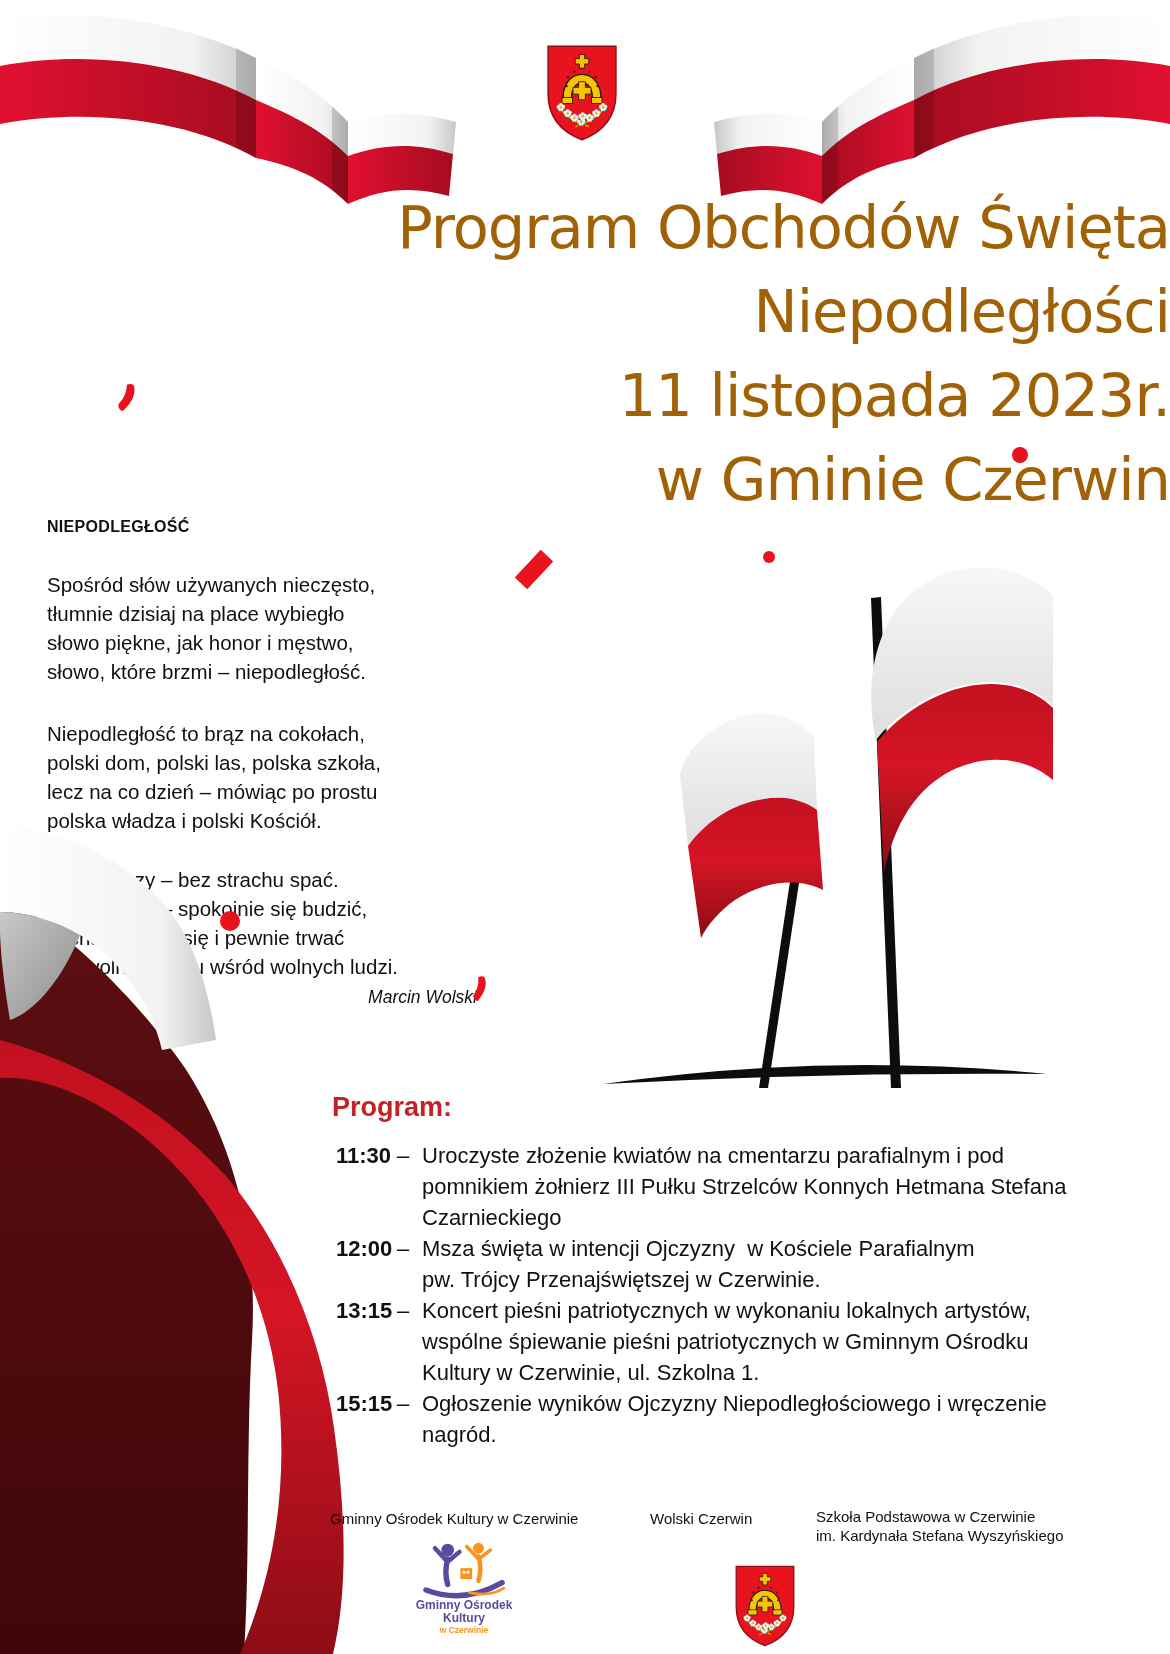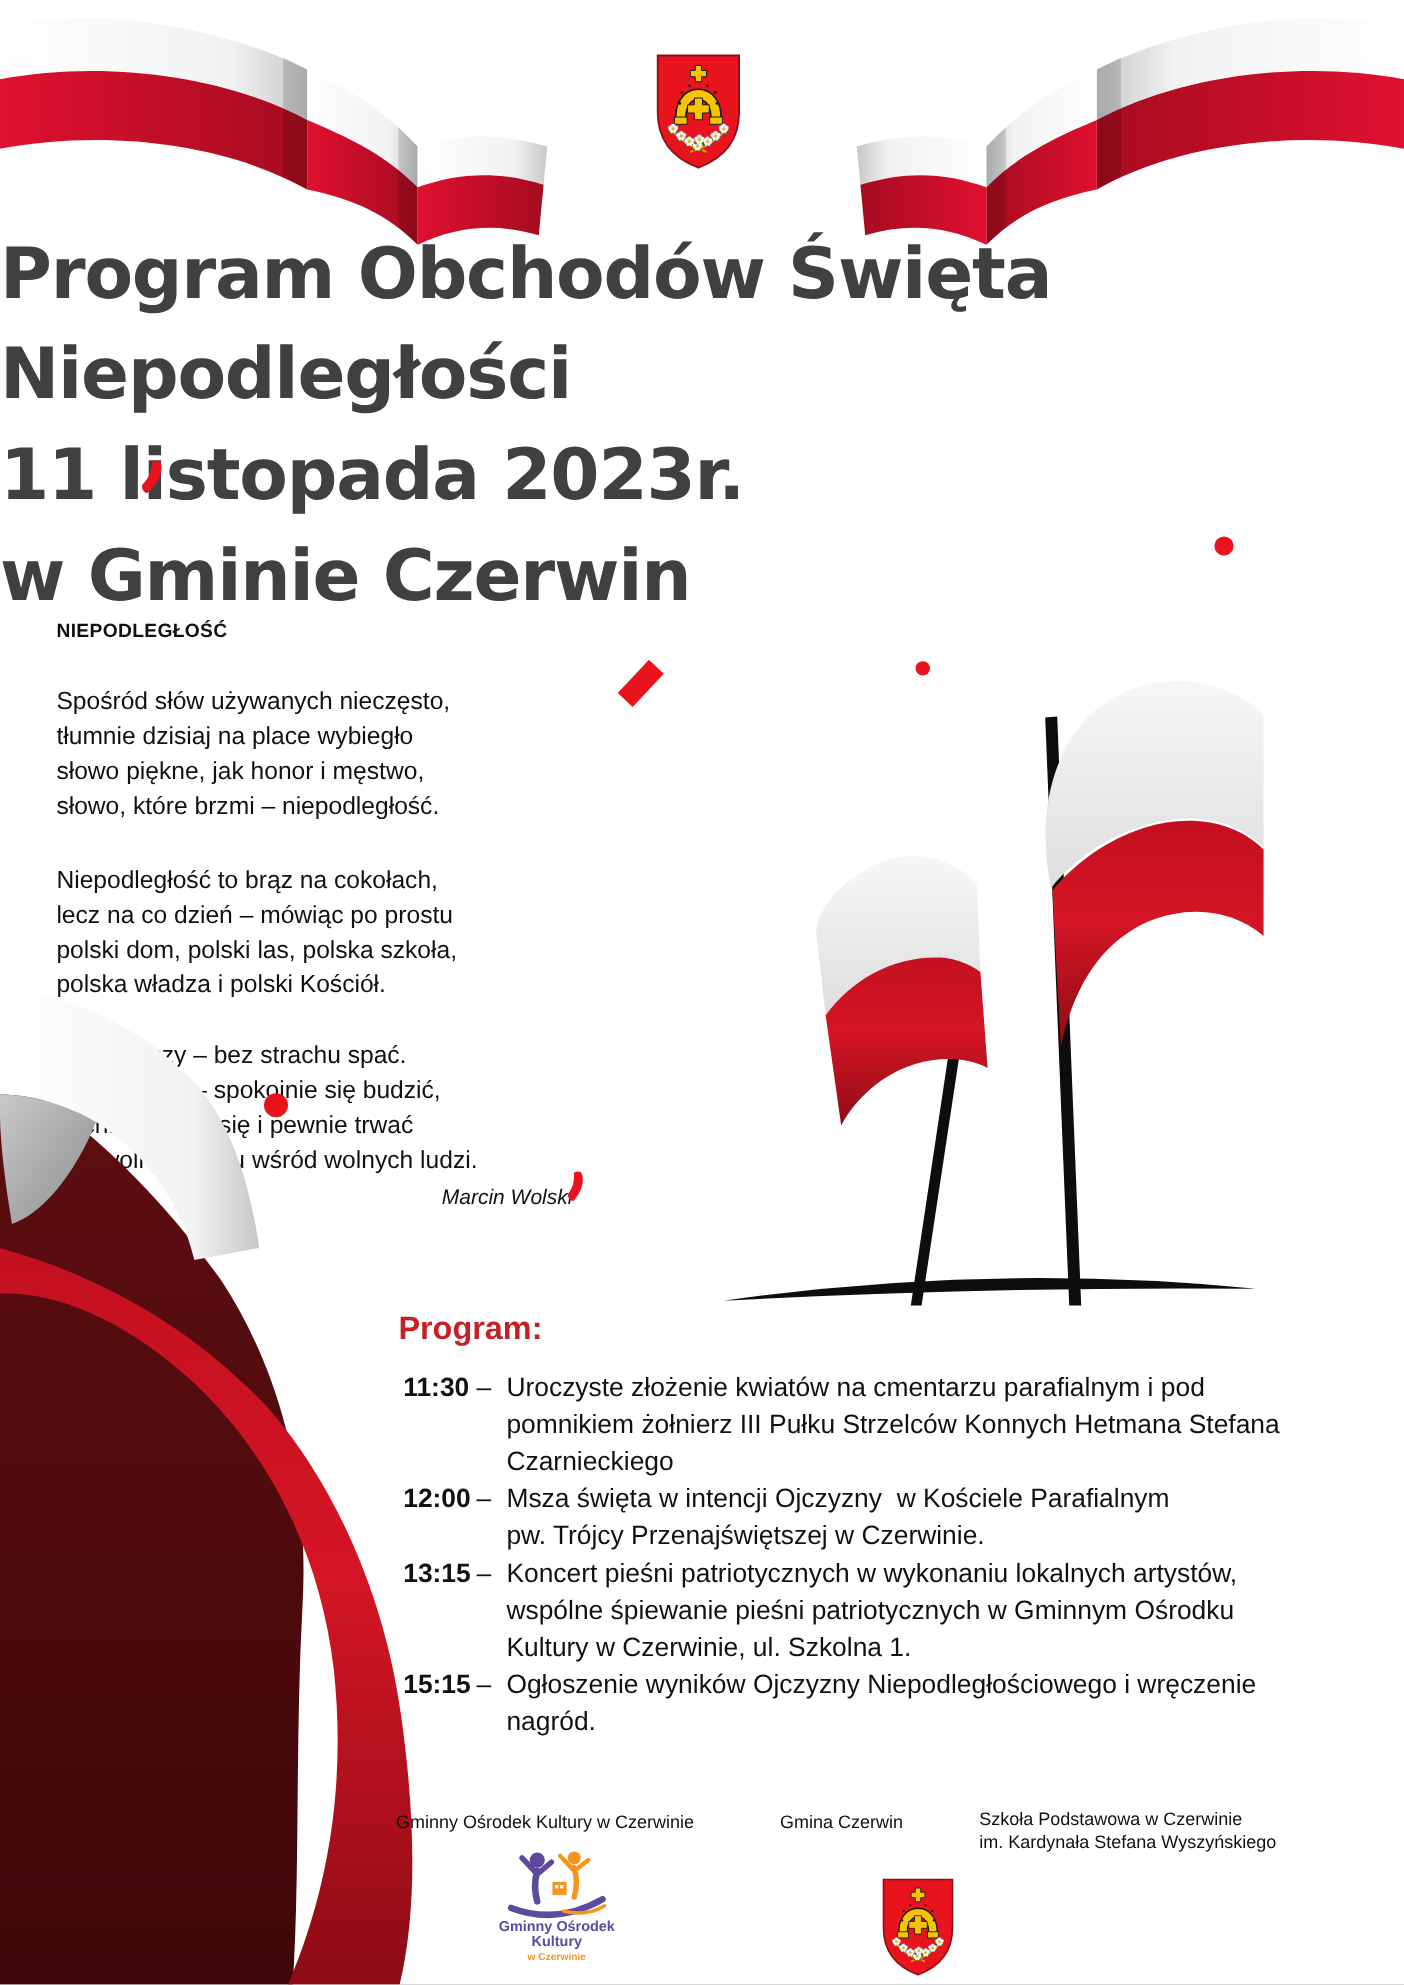--- a/index.html
+++ b/index.html
@@ -5,24 +5,24 @@
   html,body{margin:0;padding:0;background:#9a9a9a;}
   #poster{
     position:relative;width:1170px;height:1654px;margin:0 auto;
     background:#fff;overflow:hidden;
     font-family:"Liberation Sans",sans-serif;color:#111;
   }
   svg{display:block;}
 
   
   .title{
-    position:absolute;top:186px;left:0;width:100%;text-align:left;
+    position:absolute;top:186px;left:0;width:100%;text-align:right;
     font-family:"DejaVu Sans","Liberation Sans",sans-serif;
-    font-weight:bold;font-size:59px;line-height:84px;
-    color:#404040;letter-spacing:-1px;
+    font-weight:normal;font-size:59px;line-height:84px;
+    color:#a16207;letter-spacing:-1px;
   }
 
   
   .poem{position:absolute;left:47px;top:518px;width:442px;}
   .poem-heading{font-size:16px;font-weight:bold;letter-spacing:.3px;}
   .stanza{font-size:20.5px;line-height:29px;}
   .stanza.s1{margin-top:34px;}
   .stanza.s2{margin-top:33px;}
   .stanza.s3{margin-top:30px;}
   .poem-author{margin-top:6px;text-align:right;padding-right:12px;
@@ -164,22 +164,22 @@
   <div class="poem">
     <div class="poem-heading">NIEPODLEGŁOŚĆ</div>
     <div class="stanza s1">
       <div>Spośród słów używanych nieczęsto,</div>
       <div>tłumnie dzisiaj na place wybiegło</div>
       <div>słowo piękne, jak honor i męstwo,</div>
       <div>słowo, które brzmi – niepodległość.</div>
     </div>
     <div class="stanza s2">
       <div>Niepodległość to brąz na cokołach,</div>
+      <div>polski dom, polski las, polska szkoła,</div>
       <div>lecz na co dzień – mówiąc po prostu</div>
-      <div>polski dom, polski las, polska szkoła,</div>
       <div>polska władza i polski Kościół.</div>
     </div>
     <div class="stanza s3">
       <div>Ono znaczy – bez strachu spać.</div>
       <div>Ono znaczy – spokojnie się budzić,</div>
       <div>kochać, śmiać się i pewnie trwać</div>
       <div>– w wolnym kraju wśród wolnych ludzi.</div>
     </div>
     <div class="poem-author">Marcin Wolski</div>
   </div>
@@ -254,21 +254,21 @@
       <span class="prog-time">15:15</span>
       <span class="prog-dash">–</span>
       <div class="prog-lines">
         <div>Ogłoszenie wyników Ojczyzny Niepodległościowego i wręczenie</div>
         <div>nagród.</div>
       </div>
     </div>
   </div>
 
   <div class="footer-label" id="org1">Gminny Ośrodek Kultury w Czerwinie</div>
-  <div class="footer-label" id="org2">Gmina Czerwin</div>
+  <div class="footer-label" id="org2">Wolski Czerwin</div>
   <div class="footer-label" id="org3">
     <div>Szkoła Podstawowa w Czerwinie</div>
     <div>im. Kardynała Stefana Wyszyńskiego</div>
   </div>
 
   <div id="gok-logo">
     <svg viewBox="0 0 120 64" style="width:120px;height:58px;margin:0 auto">
       <path d="M18,54 Q60,70 102,46" stroke="#5b4a9e" stroke-width="6" fill="none" stroke-linecap="round"></path>
       <path d="M66,57 Q88,62 104,52" stroke="#f7941d" stroke-width="3" fill="none" stroke-linecap="round"></path>
       <rect x="56" y="30" width="13" height="12" fill="#f7941d"></rect>

